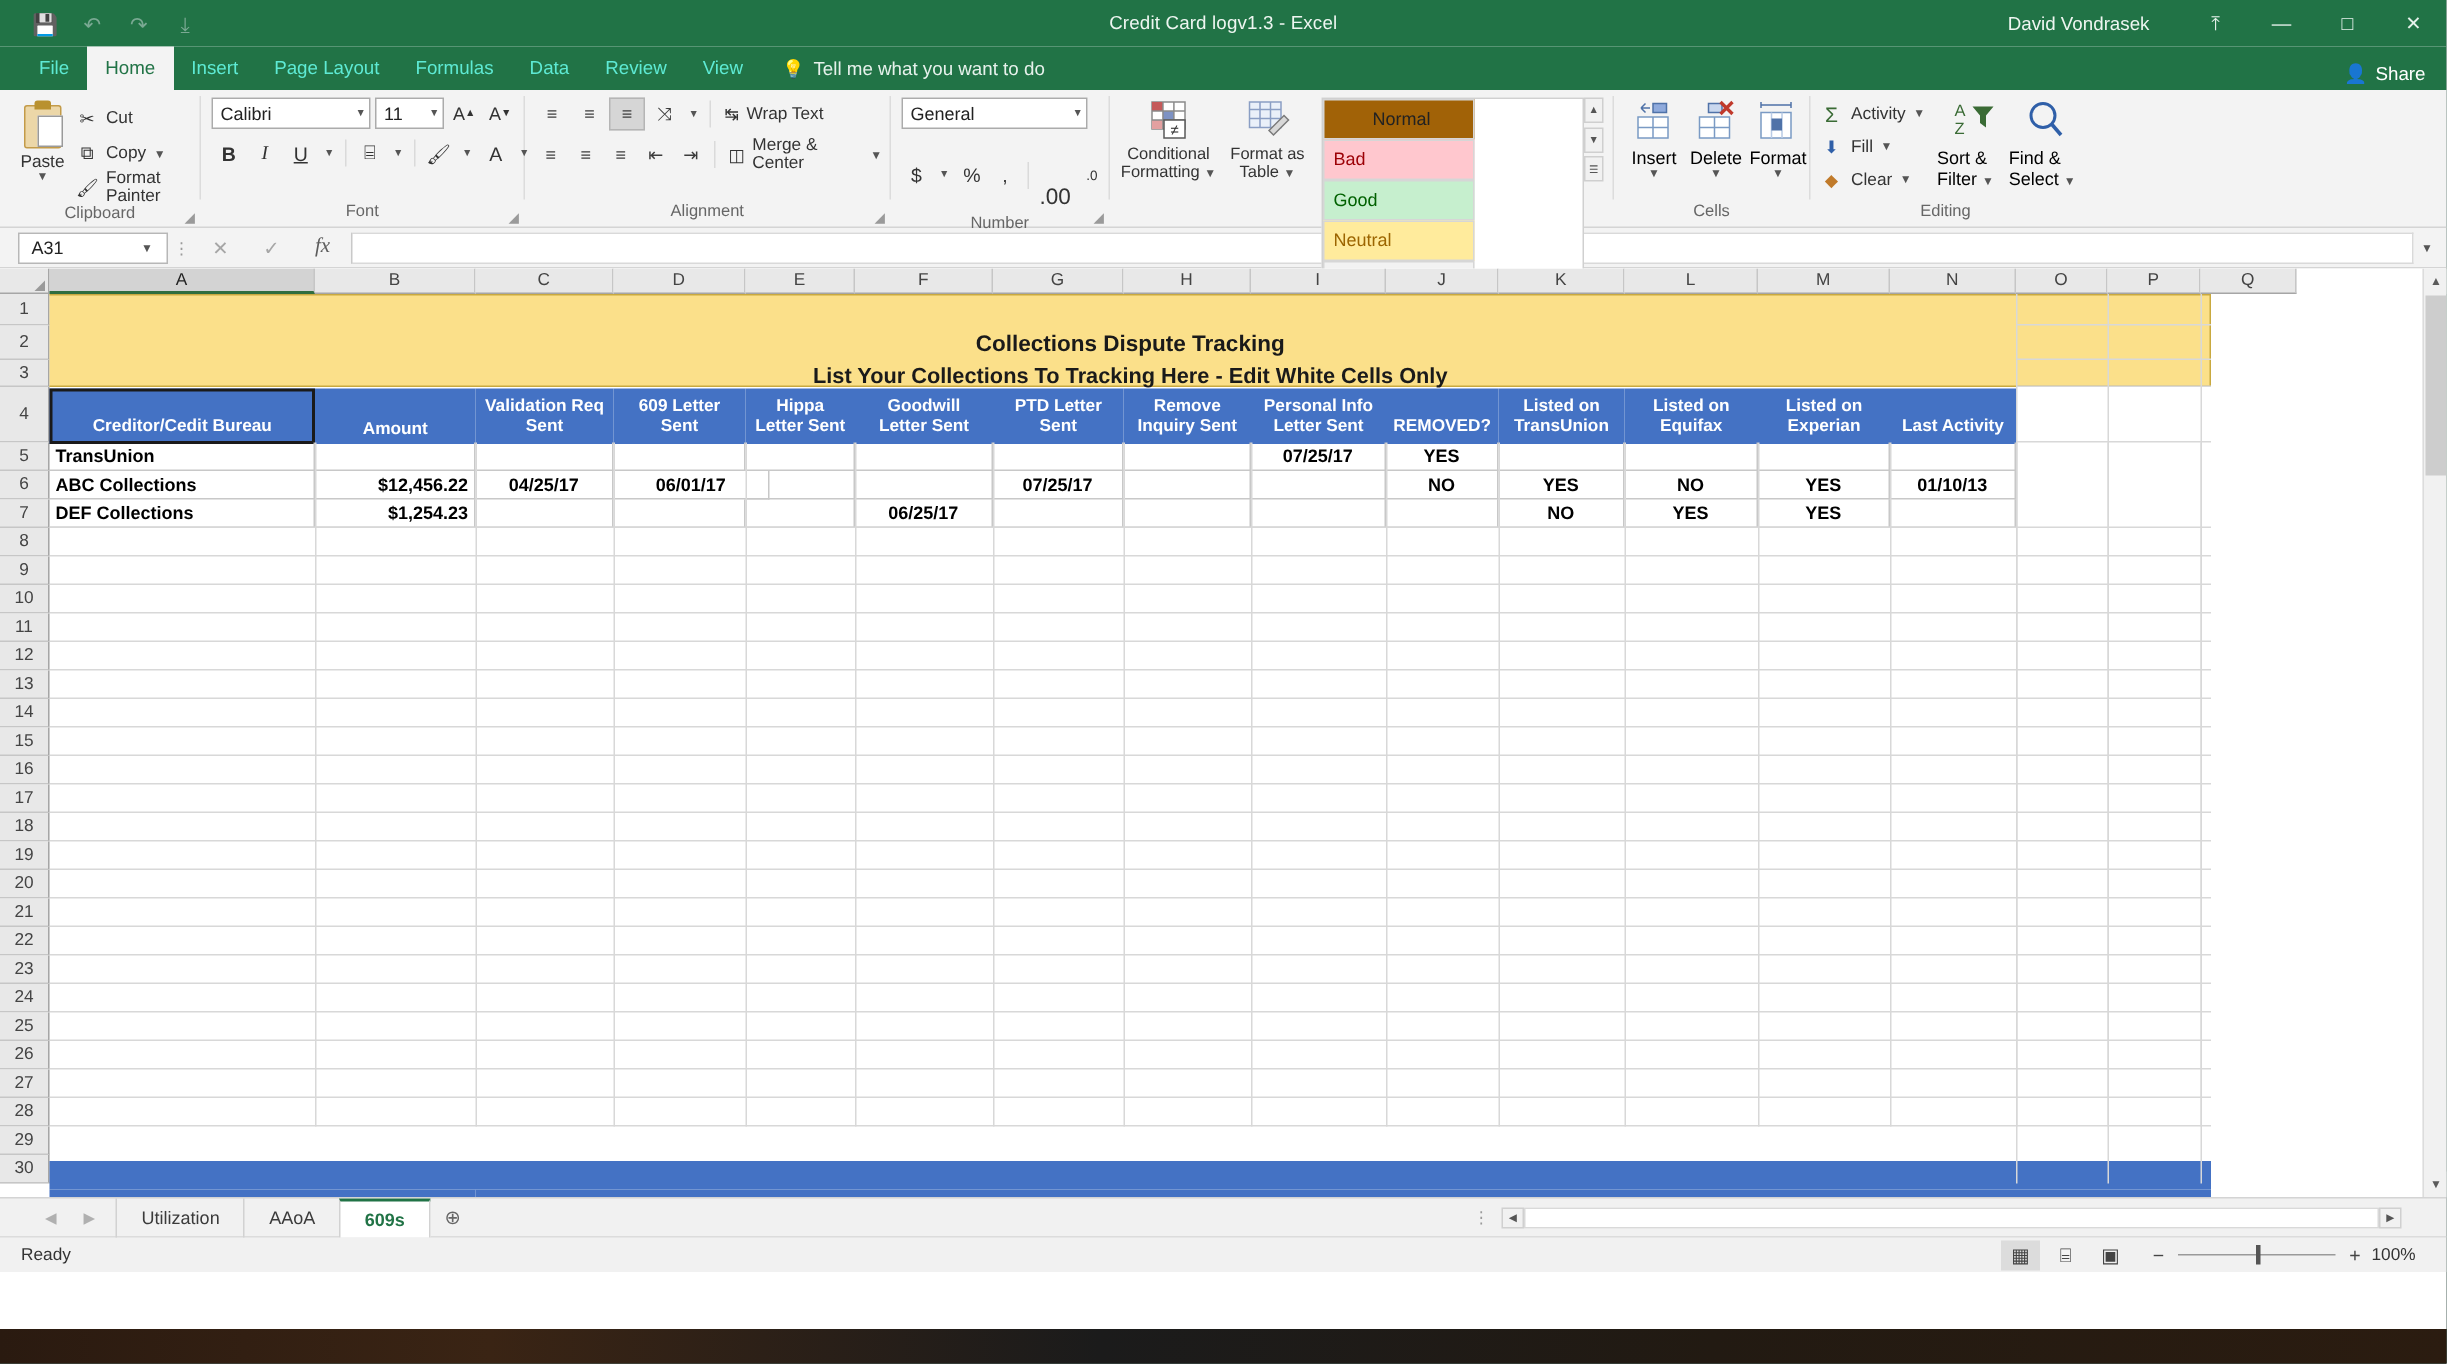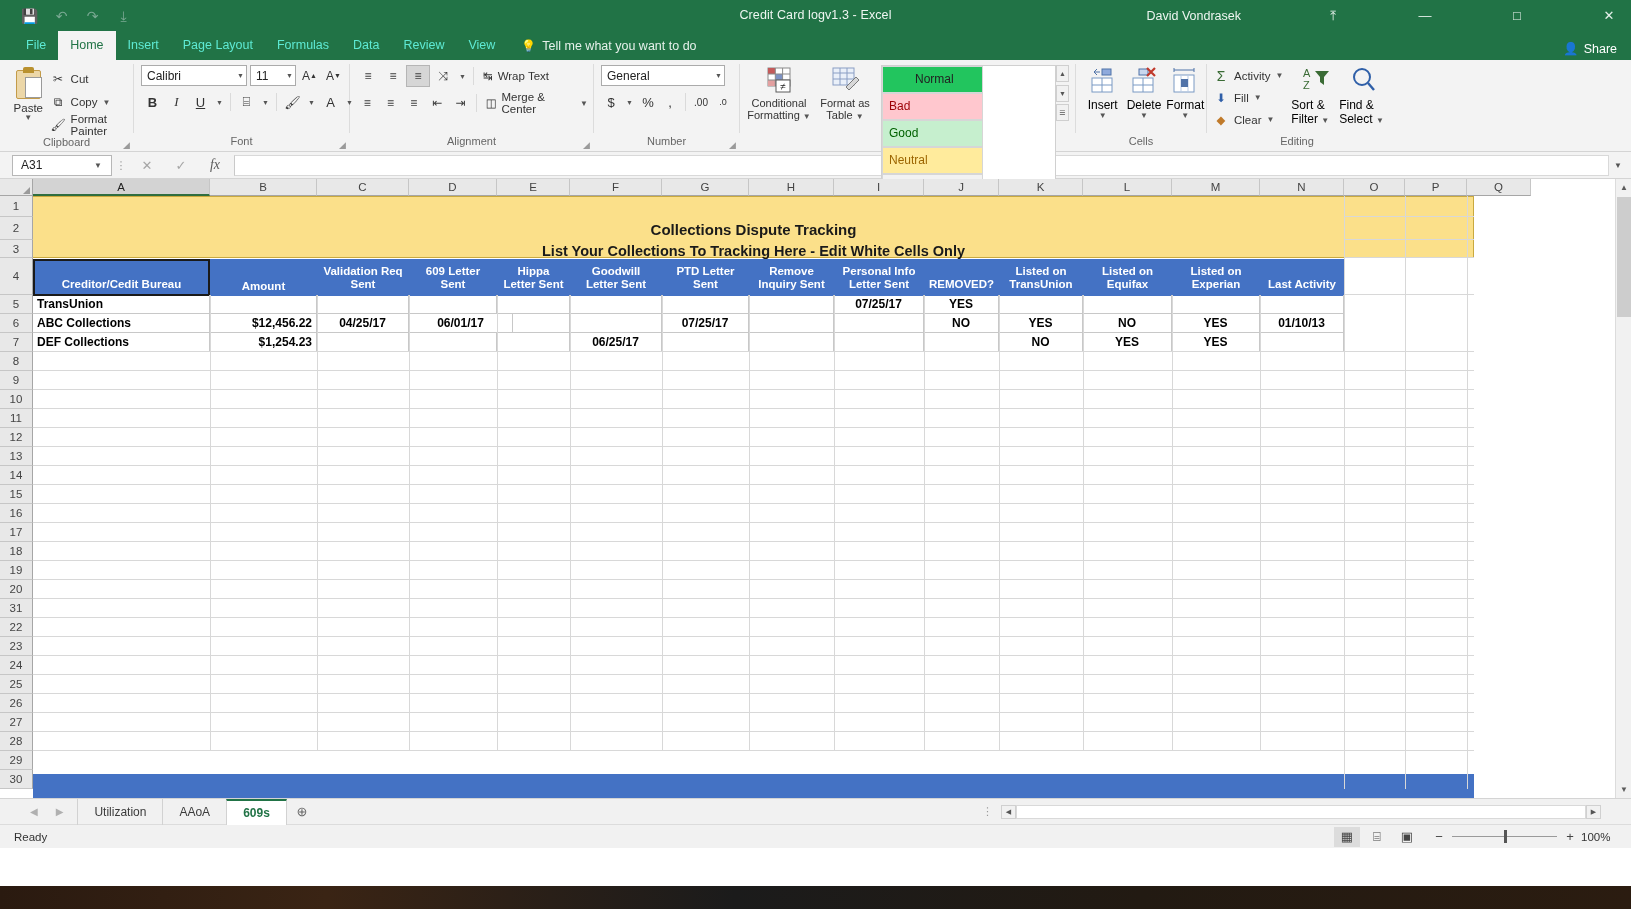--- a/index.html
+++ b/index.html
@@ -25,21 +25,21 @@
     position:relative; height:31px; background:#217346; color:#fff;
   }
   .qat{ position:absolute; left:22px; top:0; height:31px; display:flex; align-items:center; gap:14px; }
   .qat .qicon{ width:17px; height:17px; display:flex; align-items:center; justify-content:center;
     color:#e8f2ec; font-size:14px; line-height:1; }
   .qat .qicon.dim{ color:#7aa993; }
   .title-text{
     position:absolute; left:0; right:0; top:0; height:31px; line-height:31px;
     text-align:center; font-size:12.5px; color:#eef6f1; letter-spacing:.1px;
   }
-  .tb-right{ position:absolute; right:0; top:0; height:31px; display:flex; align-items:center;gap:48px; }
+  .tb-right{ position:absolute; right:0; top:0; height:31px; display:flex; align-items:center; }
   .user-name{ font-size:12.5px; color:#eef6f1; margin-right:22px; }
   .tb-btn{ width:44px; height:31px; display:flex; align-items:center; justify-content:center;
     color:#e6f1eb; font-size:13px; }
   .ribbon-toggle{ font-size:13px; }
 
   
   .tabbar{ position:relative; height:29px; background:#217346; display:flex; align-items:flex-end; }
   .tabbar .tab{
     height:29px; line-height:29px; padding:0 12px; font-size:12.5px; color:#5eead4;
     cursor:default;
@@ -124,21 +124,21 @@
   
   .g-styles{ width:335px; }
   .st-row{ display:flex; align-items:flex-start; gap:0px; padding-left:6px; }
   .bigbtn{ width:66px; display:flex; flex-direction:column; align-items:center; }
   .bigbtn .bico{ width:34px; height:32px; position:relative; }
   .bigbtn .blbl{ font-size:11px; color:#333; text-align:center; line-height:12px; }
   .stylebox{ display:flex; flex-wrap:wrap; width:175px; border:1px solid #d0d0d0; background:#fff;
     margin-left:3px;}
   .scell{ width:101px; height:27px; line-height:25px; font-size:12px; padding-left:6px;
     border:1px solid #d6d6d6; overflow:hidden; white-space:nowrap; }
-  .s-normal{ background:#22c55e; color:#222;padding-left:32px; }
+  .s-normal{ background:#a16207; color:#222;padding-left:32px; }
   .s-bad{ background:#ffc7ce; color:#9c0006; }
   .s-good{ background:#c6efce; color:#006100; }
   .s-neutral{ background:#ffeb9c; color:#9c6500; }
   .s-calc{ background:#f2f2f2; color:#c68958; font-style:italic; }
   .s-check{ background:#a5a5a5; color:#fff; border:2px solid #3f3f3f; font-weight:bold;}
   .stscroll{ width:13px; display:flex; flex-direction:column; justify-content:space-between;
     height:56px; }
   .stscroll div{ width:13px; height:17px; background:#f1f1f1; border:1px solid #cfcfcf;
     font-size:7px; color:#555; display:flex; align-items:center; justify-content:center;}
 
@@ -406,21 +406,21 @@
         <div class="combo num-fmt">
           <span class="cv">General</span>
           <span class="carr">▼</span>
         </div>
         <div class="num-row2">
           <div class="nbtn">$</div>
           <div class="fbtn small">▼</div>
           <div class="nbtn">%</div>
           <div class="nbtn">,</div>
           <div class="vline"></div>
-          <div class="nbtn" style="font-size:10px;">.00</div>
+          <div class="nbtn" style="font-size:15px;margin-top:29px;">.00</div>
           <div class="nbtn" style="font-size:9px;">.0</div>
         </div>
       </div>
       <div class="rlabel">Number</div>
       <div class="dlg">◢</div>
     </div>
     <div class="sep"></div>
 
     <div class="rgroup g-styles">
       <div class="rbody">
@@ -615,21 +615,21 @@
         <div class="rh" style="height: 19px;">11</div>
         <div class="rh" style="height: 19px;">12</div>
         <div class="rh" style="height: 19px;">13</div>
         <div class="rh" style="height: 19px;">14</div>
         <div class="rh" style="height: 19px;">15</div>
         <div class="rh" style="height: 19px;">16</div>
         <div class="rh" style="height: 19px;">17</div>
         <div class="rh" style="height: 19px;">18</div>
         <div class="rh" style="height: 19px;">19</div>
         <div class="rh" style="height: 19px;">20</div>
-        <div class="rh" style="height: 19px;">31</div>
+        <div class="rh" style="height: 19px;">21</div>
         <div class="rh" style="height: 19px;">22</div>
         <div class="rh" style="height: 19px;">23</div>
         <div class="rh" style="height: 19px;">24</div>
         <div class="rh" style="height: 19px;">25</div>
         <div class="rh" style="height: 19px;">26</div>
         <div class="rh" style="height: 19px;">27</div>
         <div class="rh" style="height: 19px;">28</div>
         <div class="rh" style="height: 19px;">29</div>
         <div class="rh" style="height: 19px;">30</div>
       </div>

